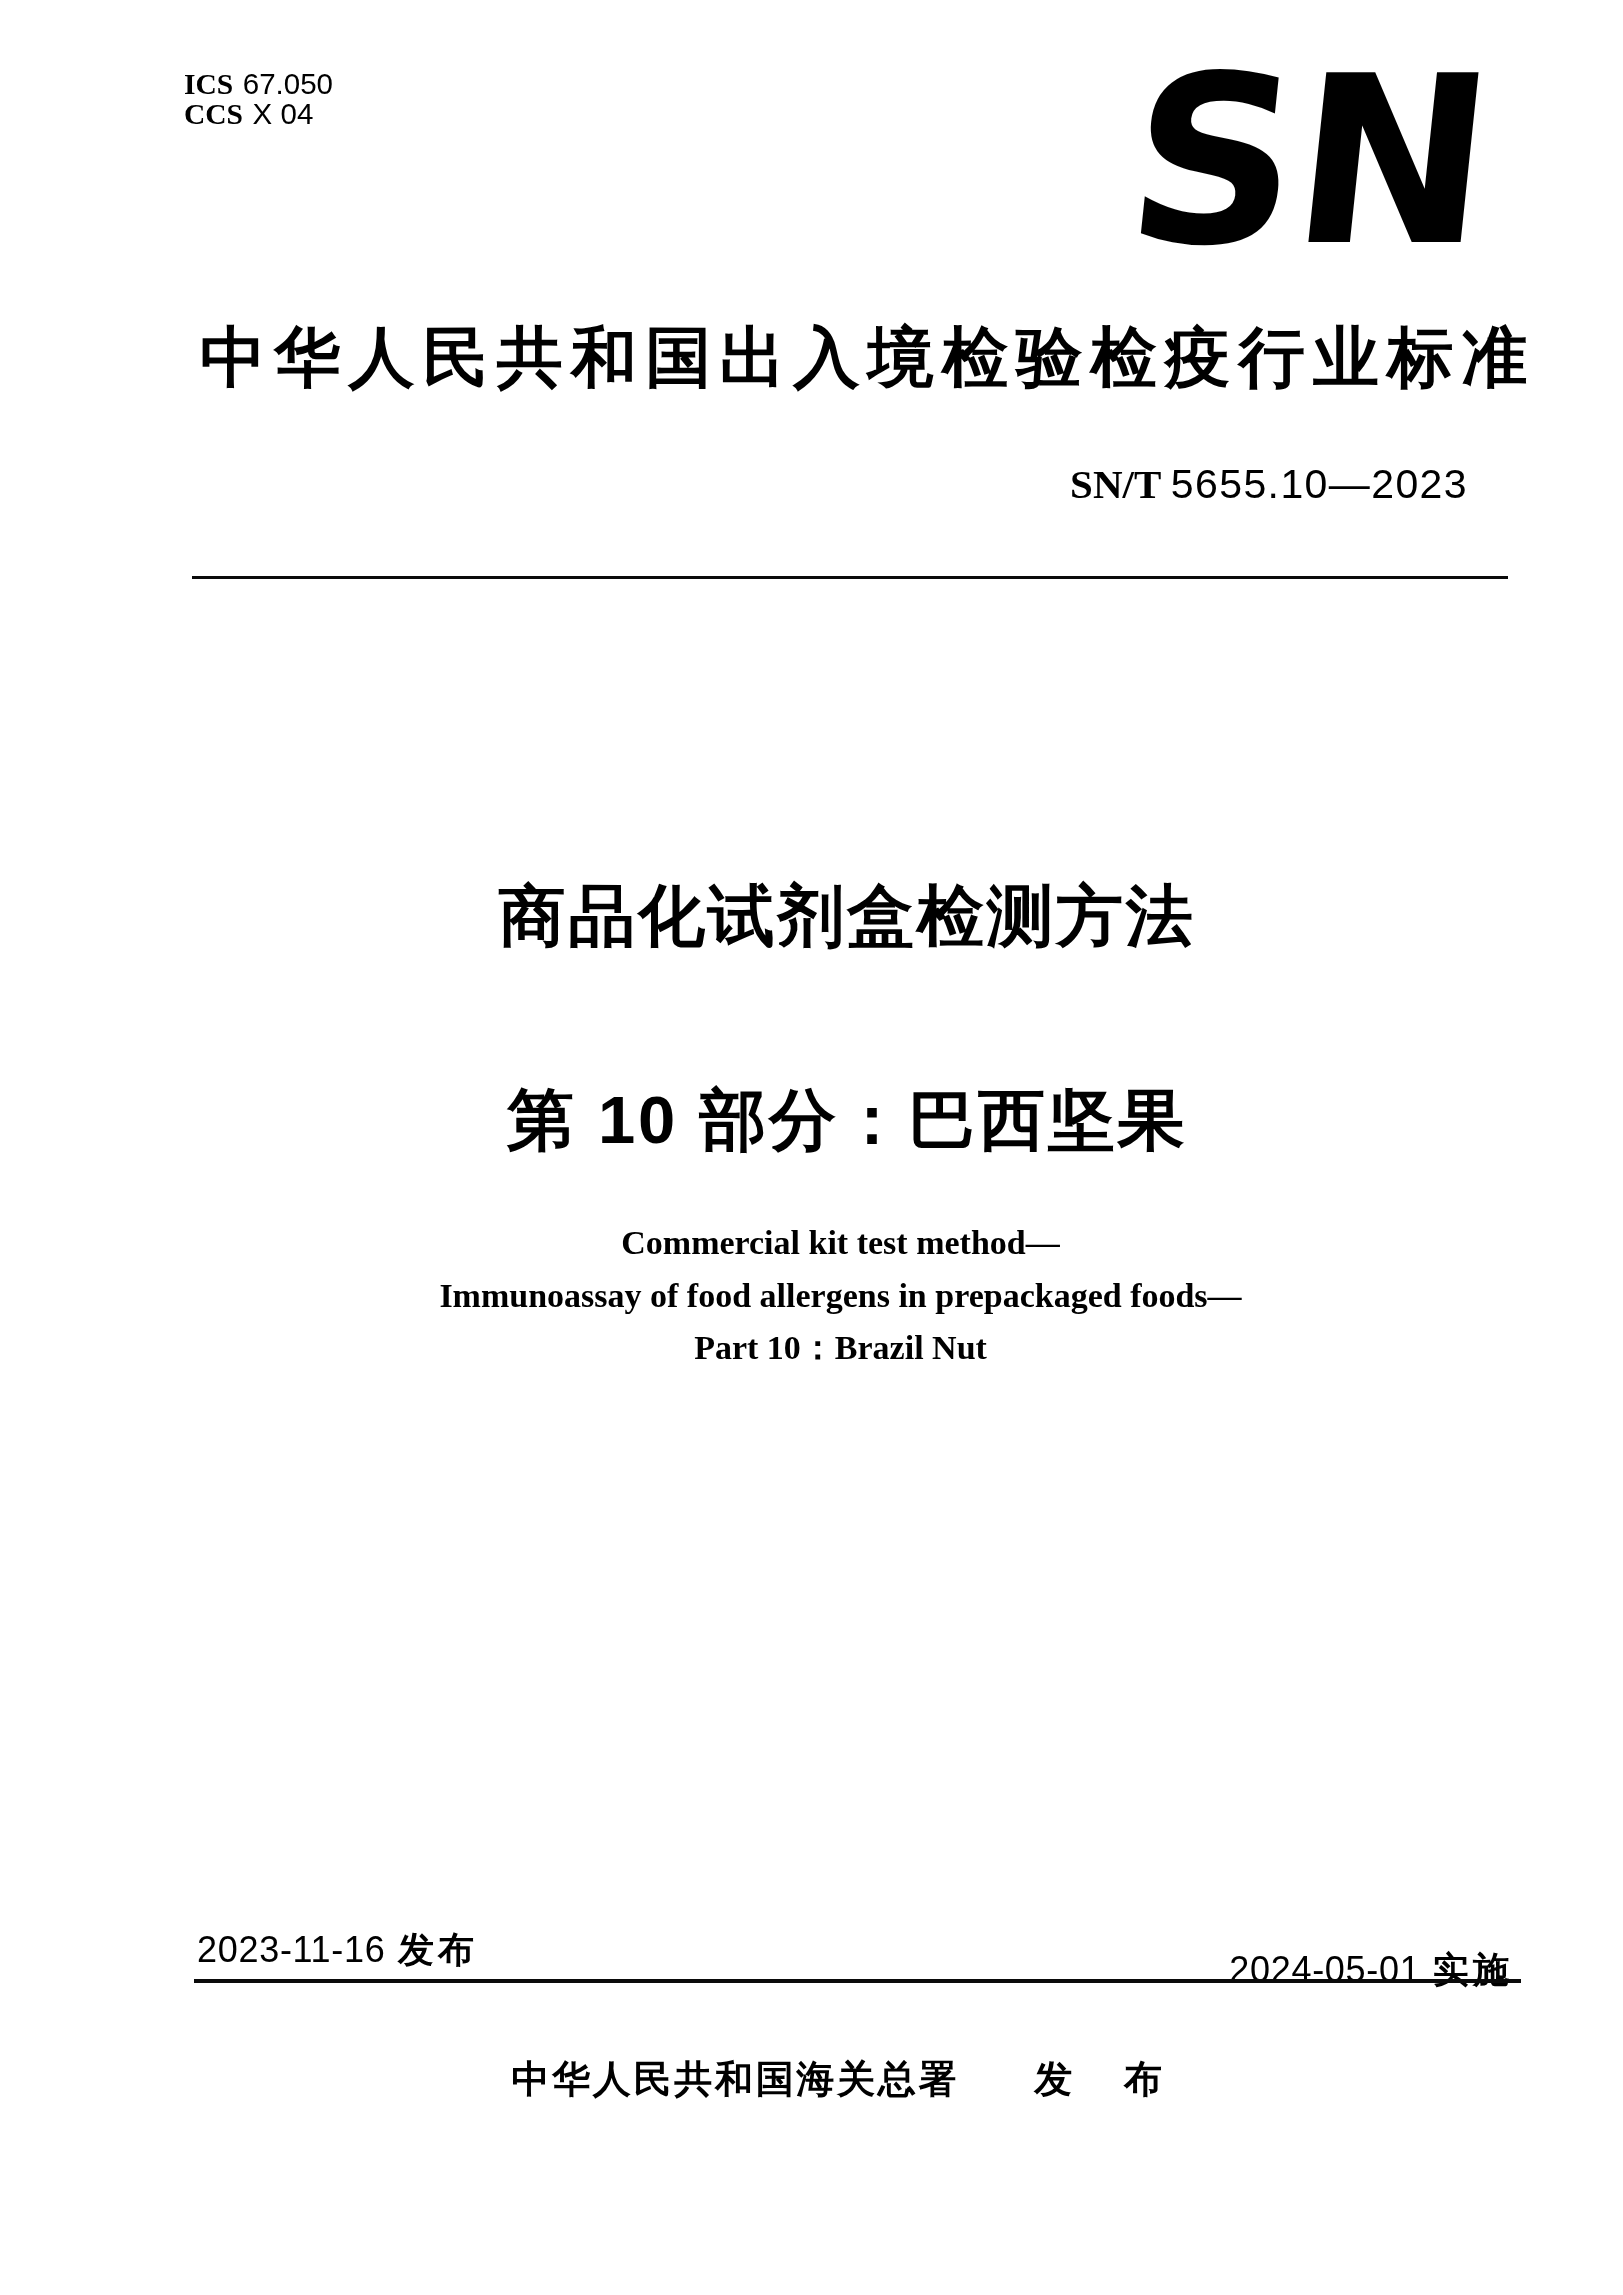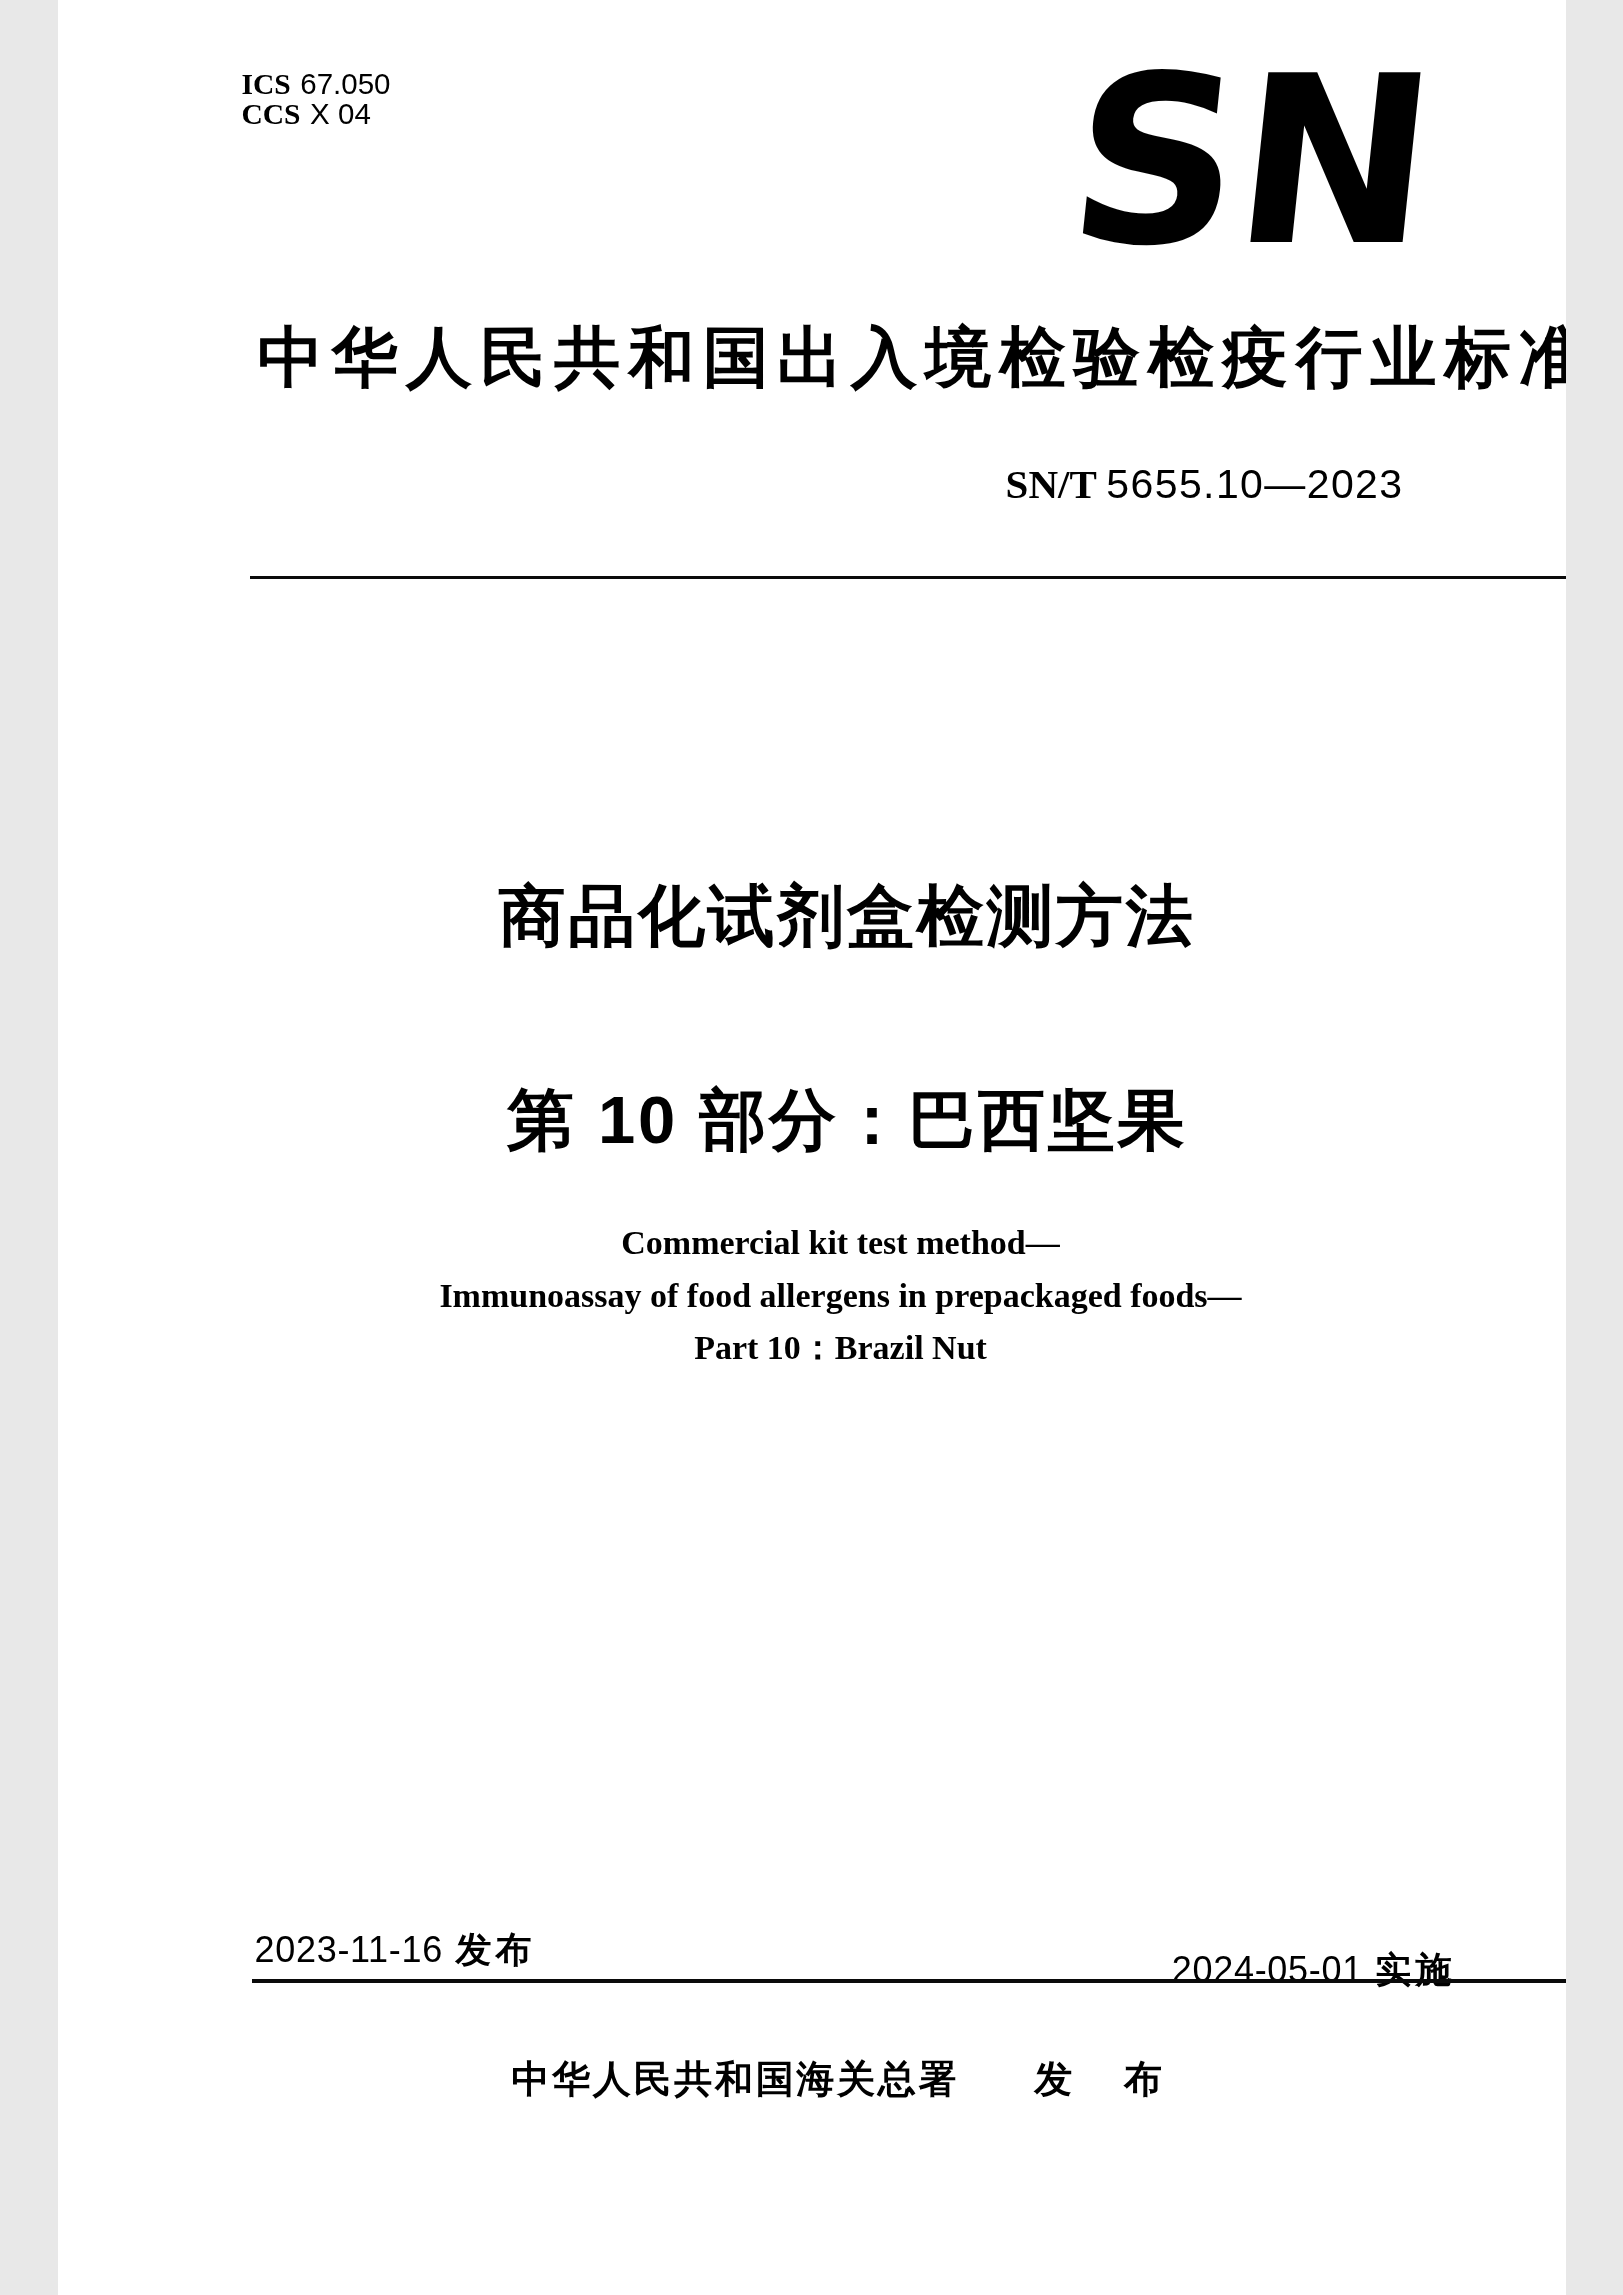--- a/index.html
+++ b/index.html
@@ -1,18 +1,18 @@
 <!DOCTYPE html>
 <html style="font-size:11px"><head>
 <meta charset="utf-8">
 <style>
   html,body{margin:0;padding:0;background:#e8e8e8;}
   .page{
     position:relative;
-    width:1508px;height:2295px;
+    width:1623px;height:2295px;
     margin:0 auto;
     background:#ffffff;
     color:#000;
     font-family:"Liberation Sans",sans-serif;
     overflow:hidden;
   }
   
   .codes{
     position:absolute;left:184px;top:69px;
     font-size:29.5px;line-height:30px;font-weight:700;
@@ -30,21 +30,21 @@
     transform-origin:bottom right;
   }
   
   .heading{
     position:absolute;left:200px;top:313px;
     font-size:66px;font-weight:700;letter-spacing:8.2px;
     white-space:nowrap;
   }
   
   .std-no{
-    position:absolute;right:162px;top:460px;
+    position:absolute;right:155px;top:460px;
     font-size:41px;white-space:nowrap;
   }
   .std-no .prefix{font-family:"Liberation Serif",serif;font-weight:700;}
   .std-no .rest{font-family:"Liberation Sans",sans-serif;font-weight:400;letter-spacing:1.4px;}
   
   .rule{position:absolute;background:#0a0a0a;}
   .rule-top{left:192px;top:576px;width:1316px;height:2.7px;}
   .rule-bottom{left:194px;top:1979px;width:1327px;height:4.1px;}
   
   .cn-title{

